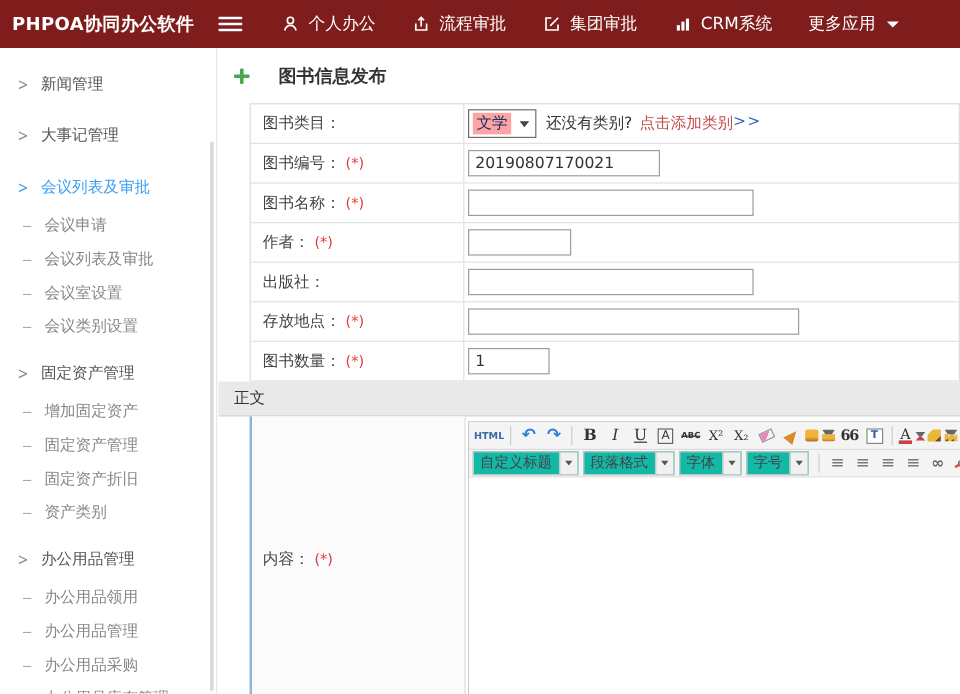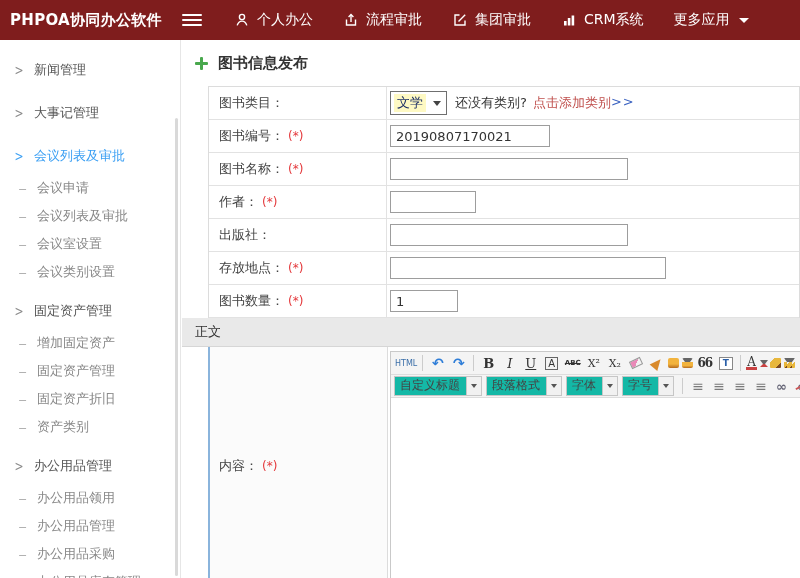--- a/index.html
+++ b/index.html
@@ -25,40 +25,40 @@
   .s-item { display:flex; align-items:center; cursor:pointer; }
   .s-item.group { padding:9px 8px 9px 14px; margin-top:7px; color:#555; }
   .s-item.group .pre { color:#8a8a8a; font-size:12px; margin-right:10px; transform:scale(.9,1.15); }
   .s-item.sub { padding:5px 8px 5px 17px; color:#888; }
   .s-item.sub .pre { color:#9a9a9a; font-size:11px; margin-right:9px; transform:scaleX(.7); }
   .s-item.active, .s-item.active .pre { color:#3b9ff3; }
   .scroll-thumb { position:absolute; right:2px; top:78px; width:3px; height:458px; background:#d9d9d9; border-radius:2px; }
 
   
   .main { position:absolute; top:40px; left:182px; width:618px; bottom:0; background:#fff; }
-  .title-row { padding:14px 0 0 13px; display:flex; align-items:center; gap:10px; }
+  .title-row { padding:14px 0 0 13px; display:flex; align-items:center; gap:24px; }
   .plus-icon { position:relative; width:13px; height:13px; display:inline-block; }
   .plus-icon::before { content:""; position:absolute; left:5px; top:0; width:3px; height:13px; background:#49a84d; border-radius:1px; }
   .plus-icon::after  { content:""; position:absolute; top:5px; left:0; width:13px; height:3px; background:#49a84d; border-radius:1px; }
   .page-title { font-size:15px; font-weight:bold; color:#333; }
 
   .form-top { margin:13px 0 0 26px; border:1px solid #dcdcdc; border-bottom:none; font-size:13px; color:#444; }
   .frow { display:flex; align-items:stretch; border-bottom:1px solid #e2e2e2; min-height:33px; }
   .frow.cat { min-height:30px; }
   .flabel { width:178px; flex:0 0 178px; border-right:1px solid #e2e2e2; display:flex; align-items:center;
     padding-left:10px; gap:4px; color:#444; }
   .req { color:#e4393c; font-size:12px; }
   .fvalue { flex:1; display:flex; align-items:center; padding:4px 4px 4px 3px; gap:9px; }
   input.txt { height:22px; border:1px solid #9d9d9d; font-size:13px; padding:0 5px; color:#333;
     font-family:"DejaVu Sans",sans-serif; background:#fff; }
   .helper { color:#555; font-size:13px; }
 
   .cat-select { display:inline-flex; align-items:center; border:1px solid #6f6f6f; background:#fff;
     padding:2px 3px; cursor:pointer; }
-  .cat-select .sel-text { background:#fef9c3; color:#1c2f66; font-size:13px; padding:0 3px; }
+  .cat-select .sel-text { background:#fca5a5; color:#1c2f66; font-size:13px; padding:0 3px; }
   .cat-select .sel-arrow { width:0; height:0; border-left:4px solid transparent; border-right:4px solid transparent;
     border-top:5px solid #444; margin:0 2px 0 7px; }
   .cat-q { color:#333; font-size:13px; margin-left:2px; }
   .cat-link { color:#c0504d; font-size:13px; cursor:pointer; }
   .cat-arrows { color:#3a62c0; font-size:13px; cursor:pointer; letter-spacing:1px; }
 
   .zhengwen { height:29px; background:#e9e9e9; border-bottom:1px solid #d6d6d6; display:flex; align-items:center;
     padding-left:13px; font-size:13px; color:#333; }
 
   .editor-row { margin-left:26px; display:flex; align-items:stretch; height:237px;
@@ -75,21 +75,21 @@
   .tcaret { width:0; height:0; border-left:3px solid transparent; border-right:3px solid transparent;
     border-top:4px solid #666; margin-left:3px; }
   .tsel { height:20px; border:1px solid #c6c6c6; background:#14b8a6; display:inline-flex; align-items:flex-start;
     font-size:12px; color:#444; margin-right:4px; cursor:pointer; }
   .tsel .lbl { padding:0 6px 0 5px; white-space:nowrap; }
   .tsel .car { border-left:1px solid #c6c6c6; background:#f1f1f1; height:100%; display:flex; align-items:center; padding:0 4px; }
   .tsel .car i { width:0; height:0; border-left:3px solid transparent; border-right:3px solid transparent; border-top:4px solid #555; }
   .edit-area { flex:1; background:#fff; }
 
   
-  .k-html { font-size:8px; color:#3a6ea8; font-weight:normal; letter-spacing:0; }
+  .k-html { font-size:8px; color:#3a6ea8; font-weight:bold; letter-spacing:0; }
   .k-undo,.k-redo { color:#2f7ed8; font-weight:bold; font-size:14px; }
   .k-bold { font-family:"DejaVu Serif",serif; font-weight:bold; font-size:13px; }
   .k-italic { font-family:"DejaVu Serif",serif; font-style:italic; font-size:13px; }
   .k-underline { font-family:"DejaVu Serif",serif; text-decoration:underline; font-size:13px; }
   .k-fontbox span { border:1px solid #666; font-size:10px; line-height:11px; padding:0 2px; }
   .k-strike { font-size:7px; text-decoration:line-through; font-weight:bold; }
   .k-supsub { font-size:11px; font-family:"DejaVu Serif",serif; }
   .k-eraser span { width:12px; height:8px; background:linear-gradient(135deg,#e989b8 55%,#f2f2f2 55%);
     border:1px solid #999; transform:rotate(-25deg); display:block; }
   .k-brush span { width:0; height:0; border-left:5px solid transparent; border-right:5px solid transparent;

